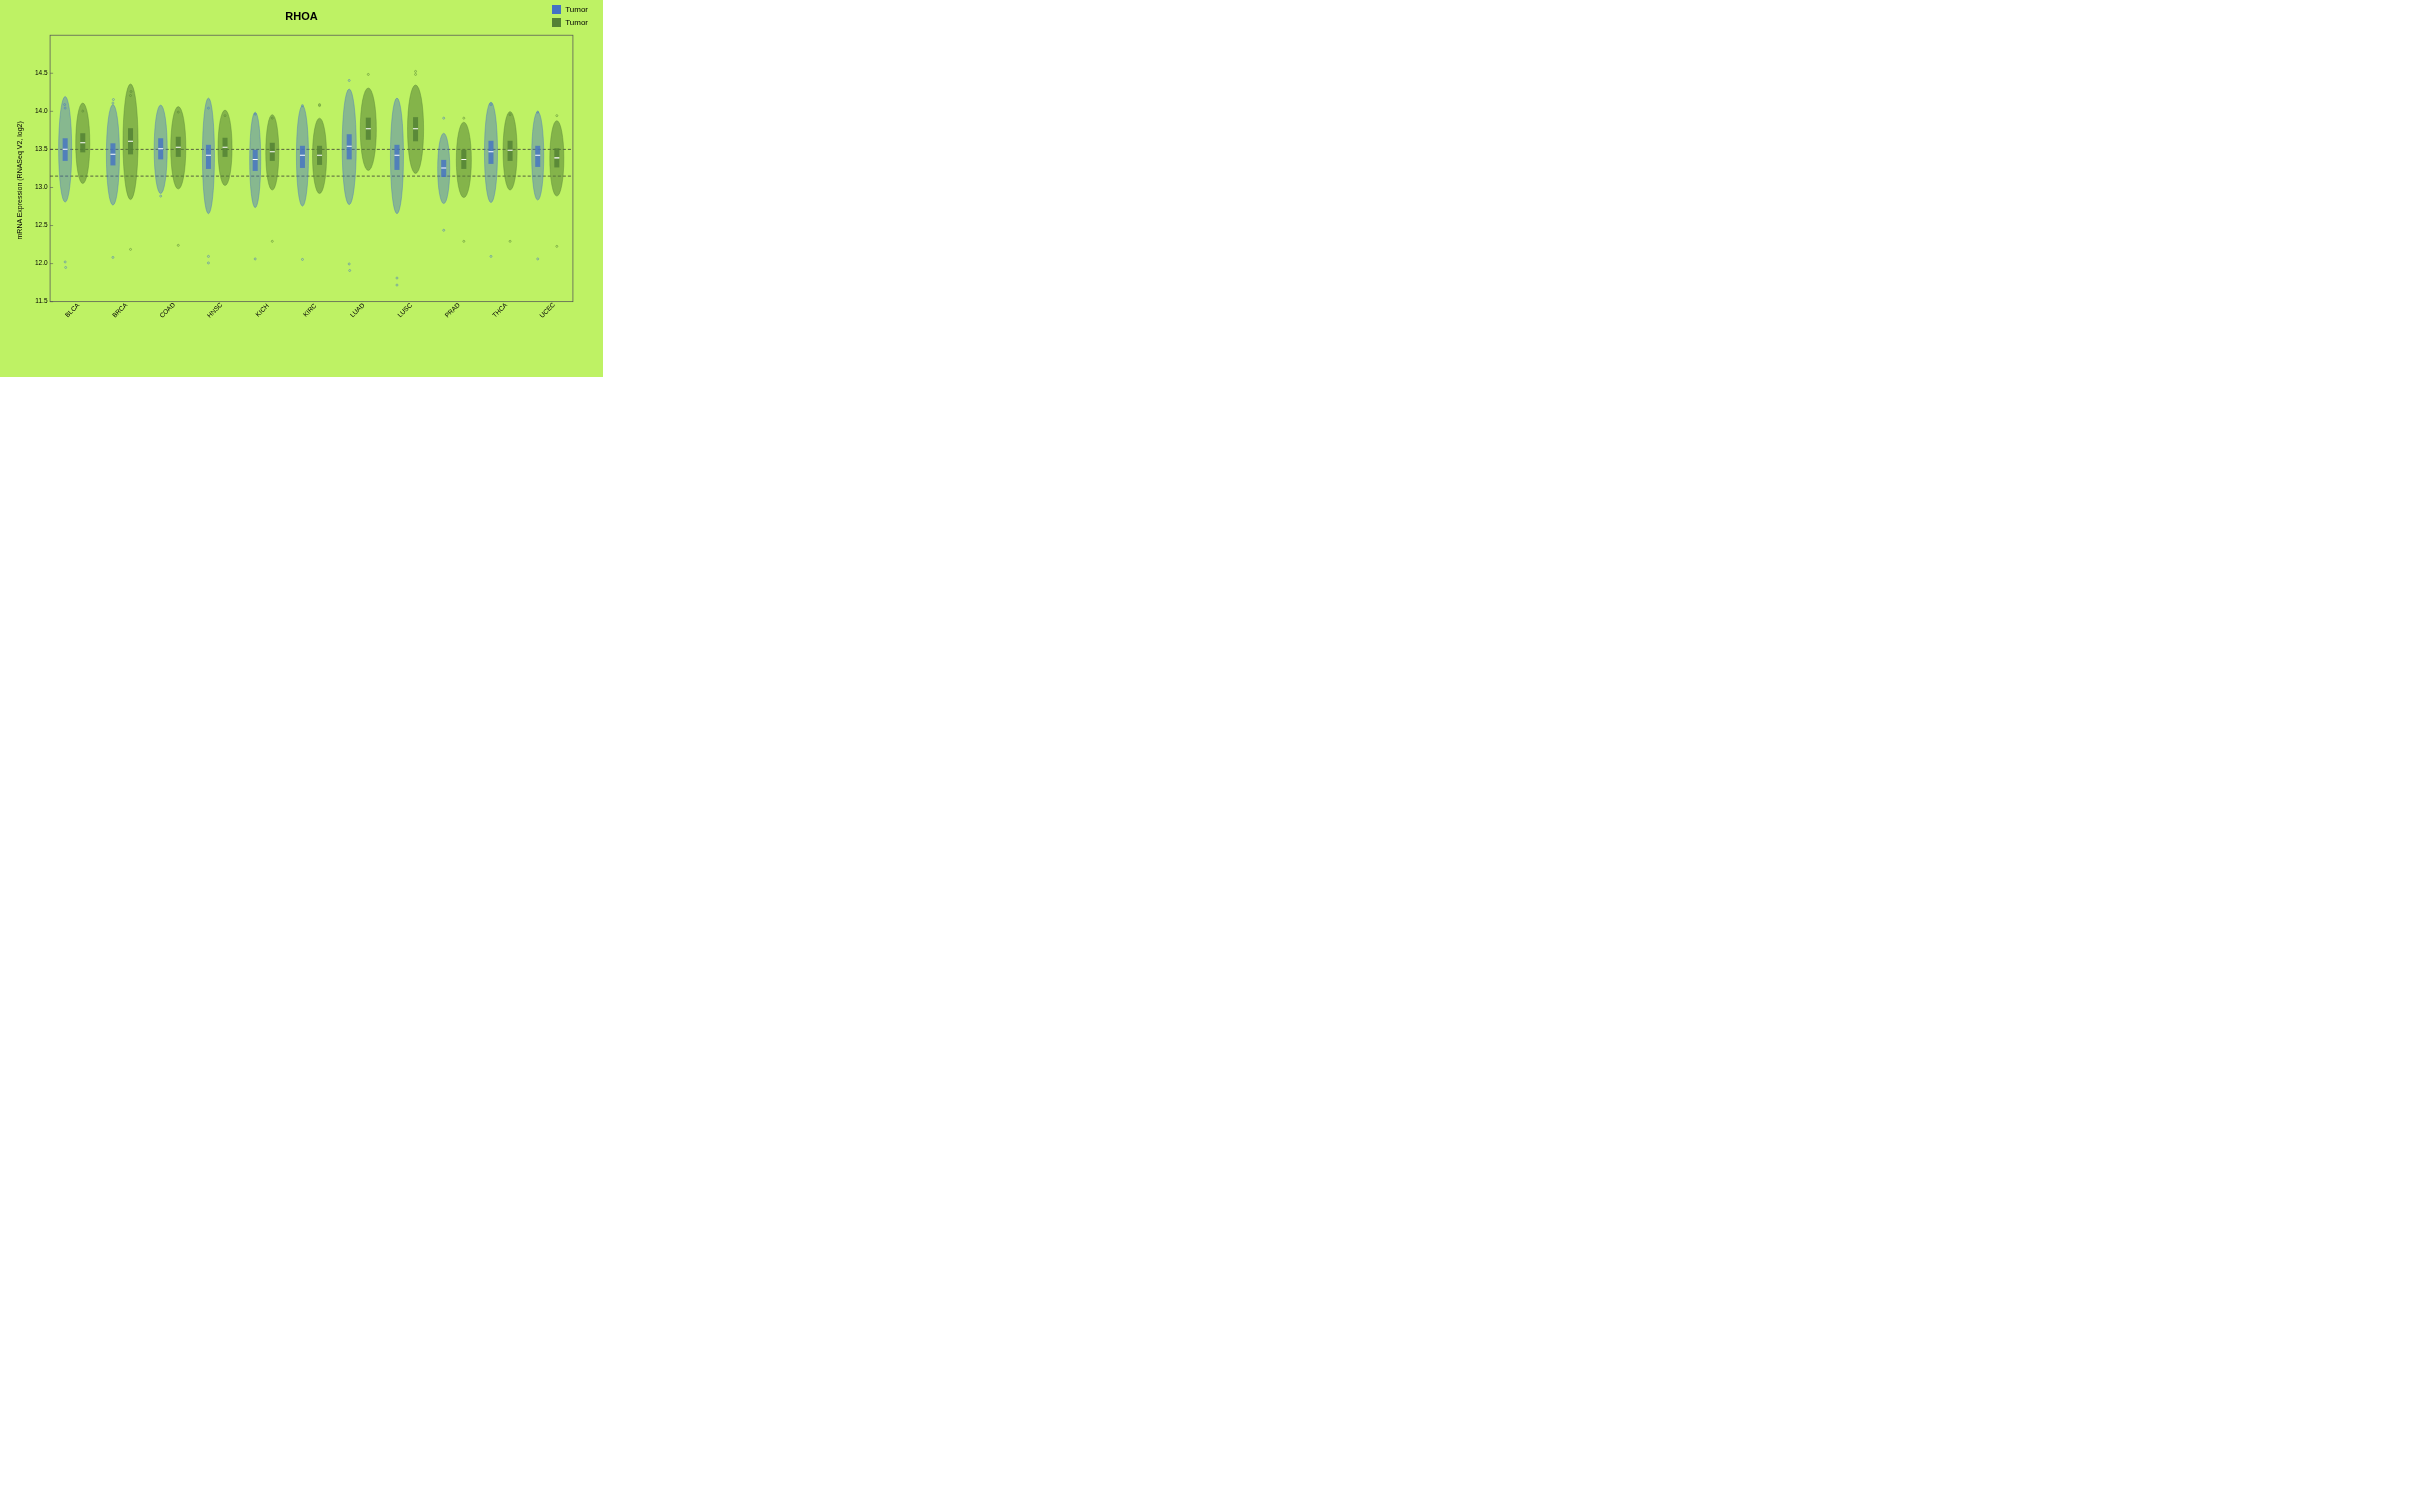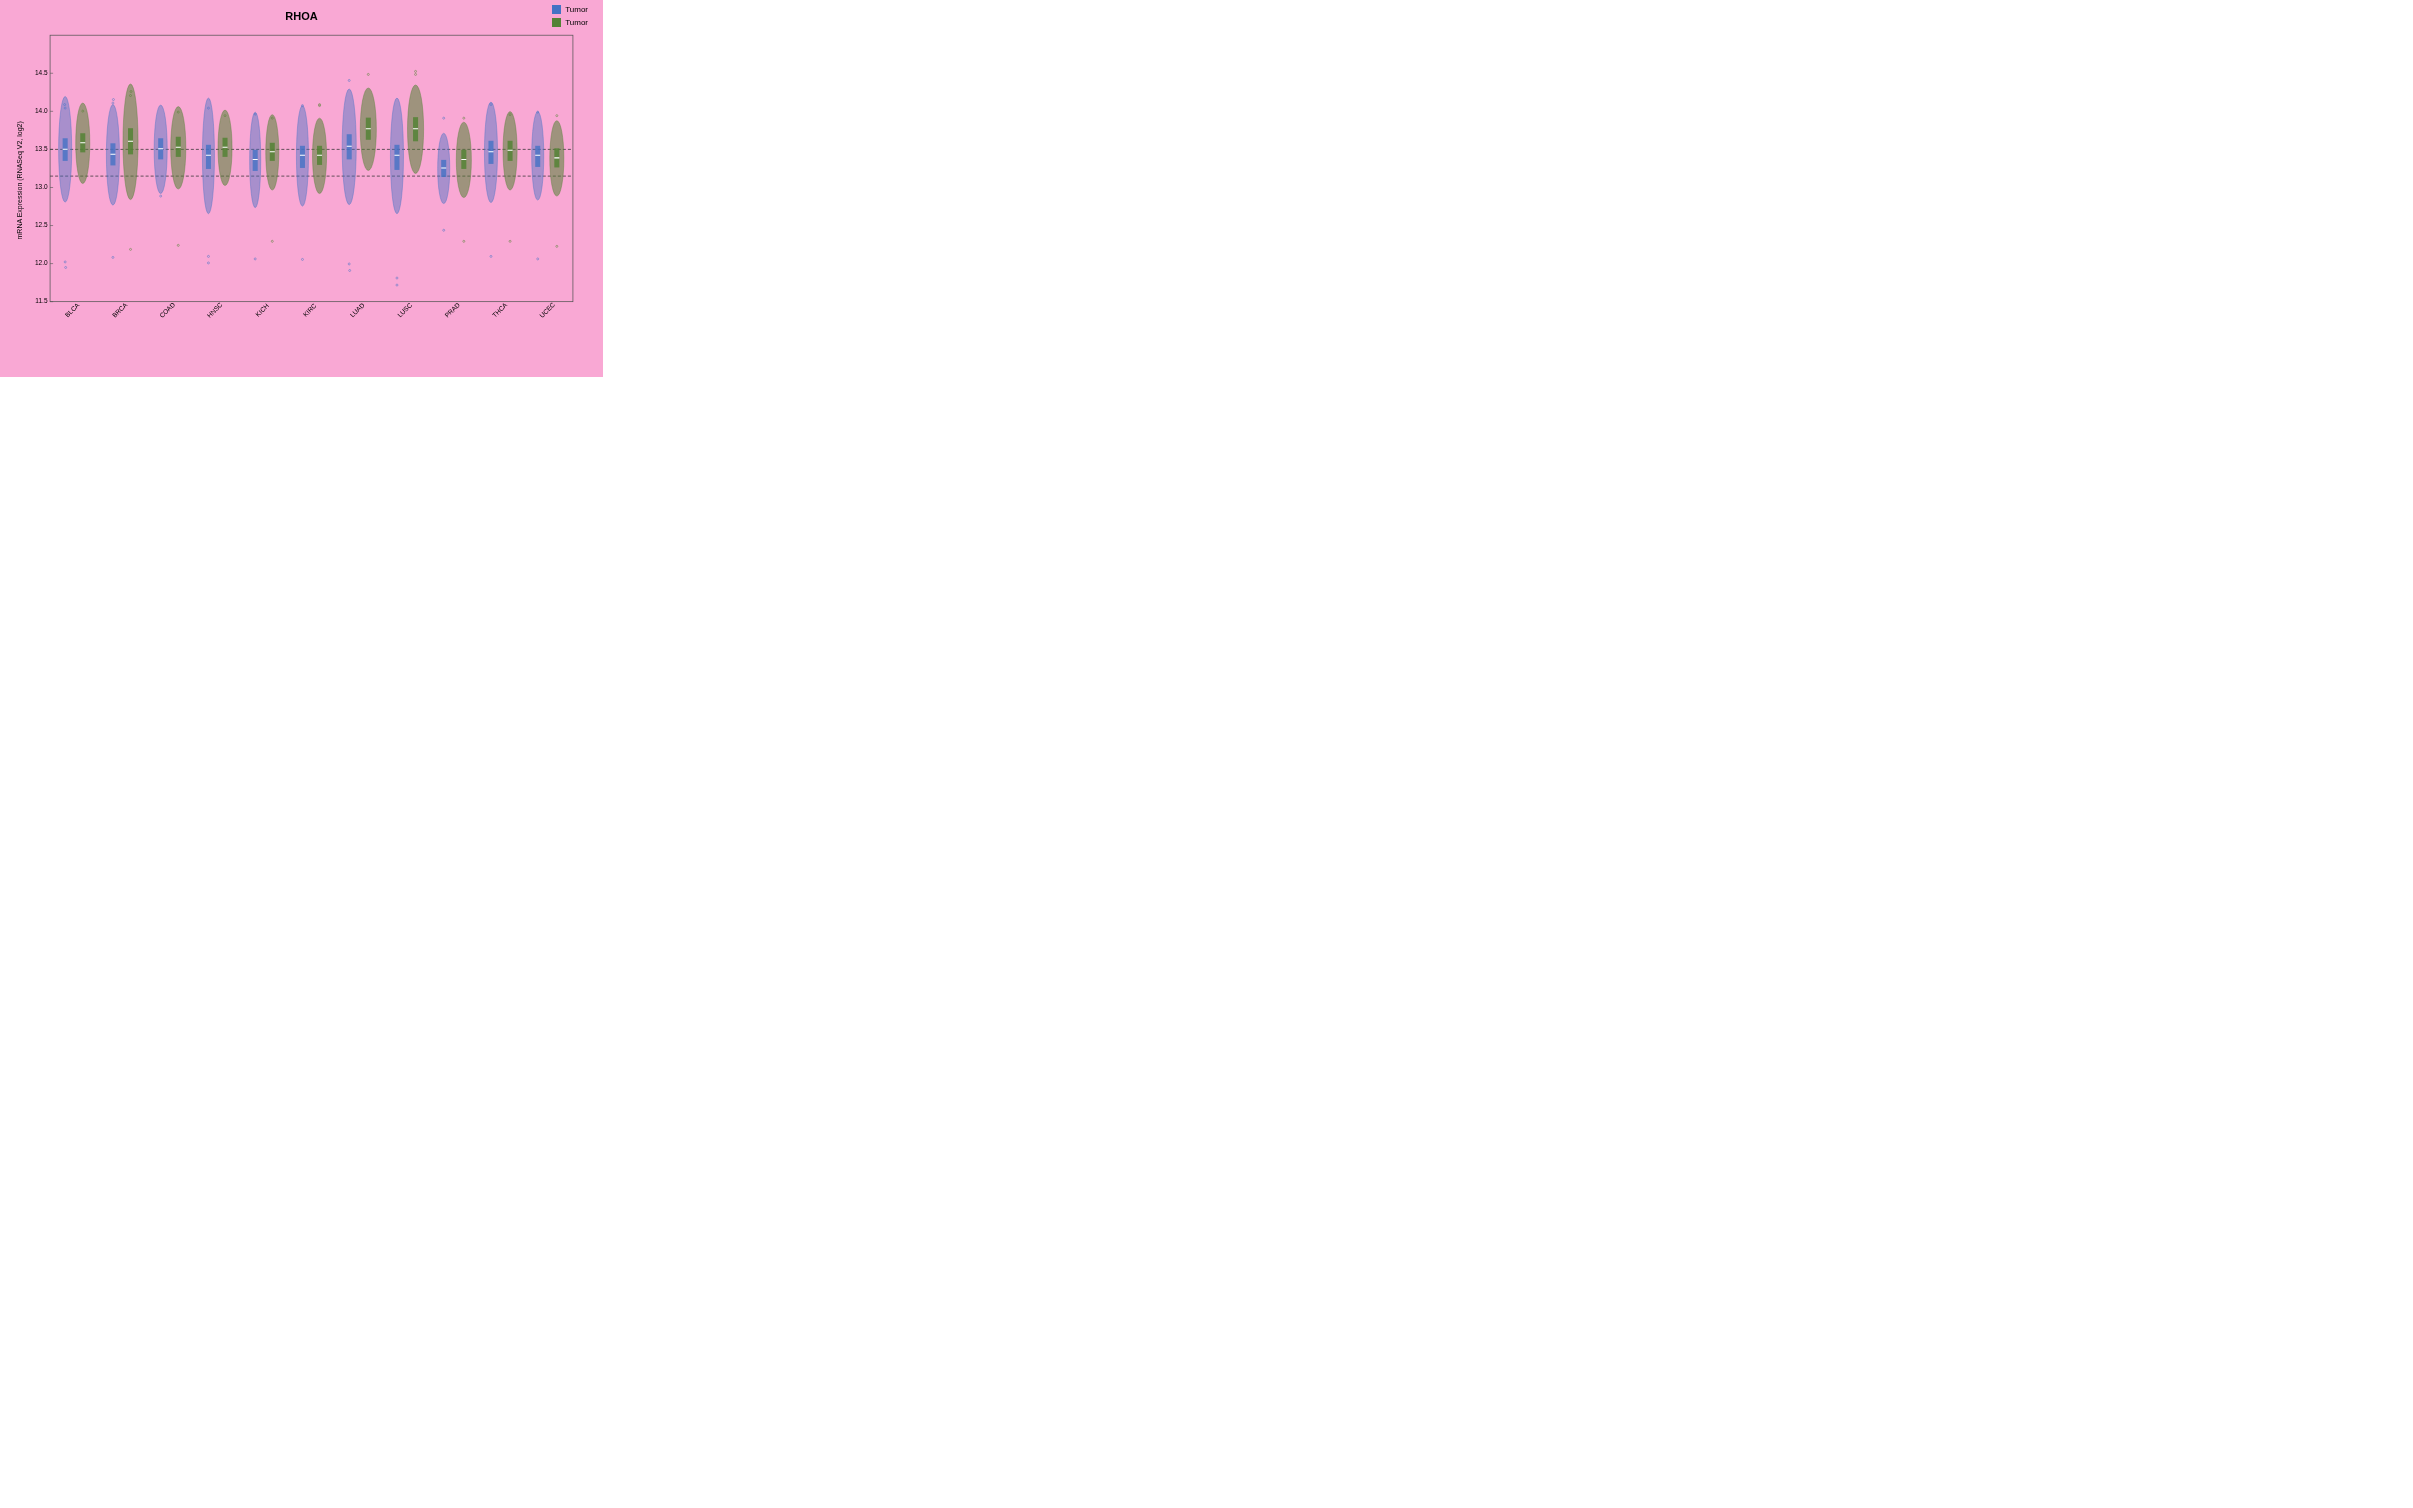--- a/index.html
+++ b/index.html
@@ -7,21 +7,21 @@
       background: #ffffff;
       font-family: Arial, sans-serif;
       width: 603px;
       height: 377px;
       overflow: hidden;
     }
     .chart-container {
       position: relative;
       width: 603px;
       height: 377px;
-      background: #f9a8d4;
+      background: #bef264;
     }
     .chart-title {
       position: absolute;
       top: 10px;
       left: 0;
       right: 0;
       text-align: center;
       font-size: 11px;
       font-weight: bold;
       color: #000;

